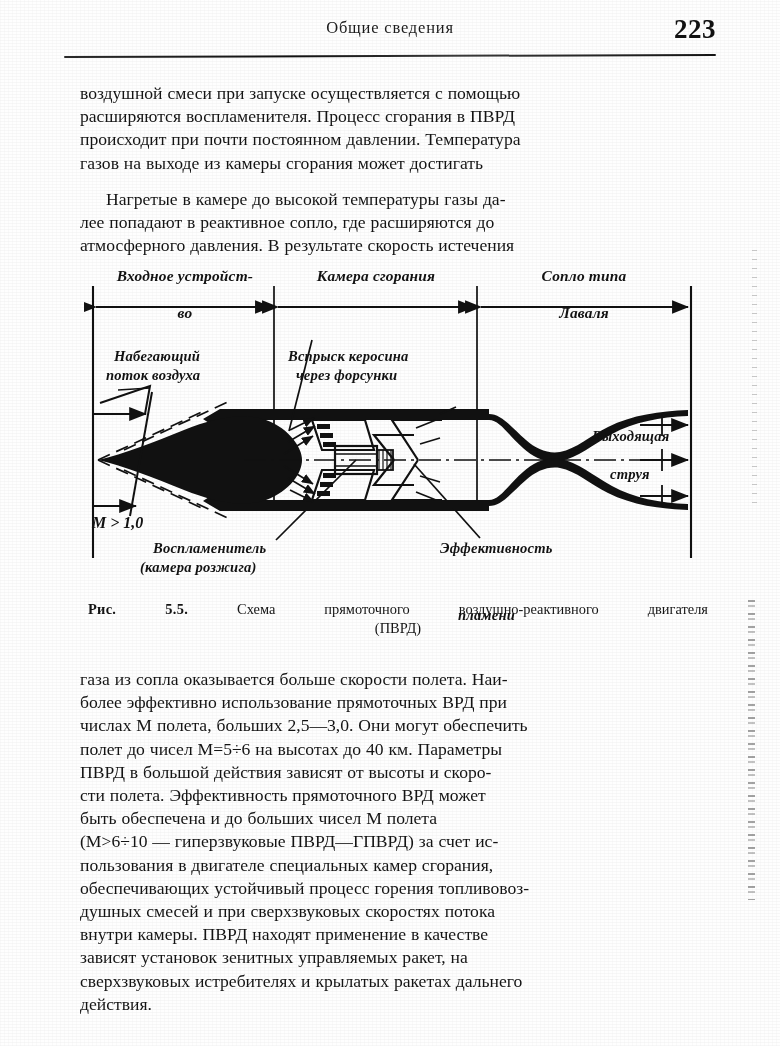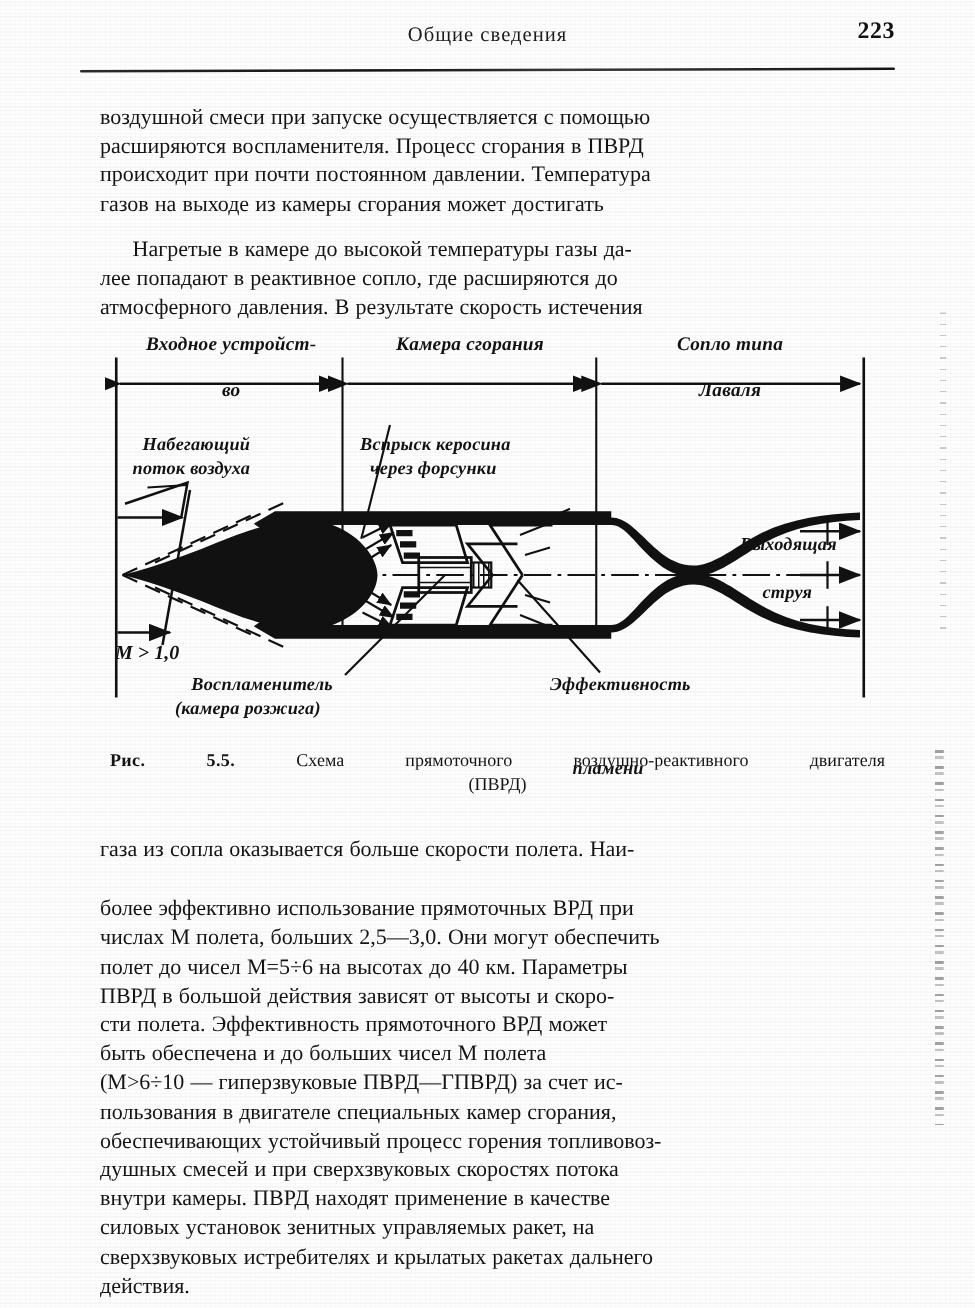--- a/index.html
+++ b/index.html
@@ -66,21 +66,21 @@
     width: 652px;
     text-align: center;
     font-size: 16.5px;
     letter-spacing: .8px;
     color: #1b1b1b;
     font-family: "Liberation Serif", serif;
   }
   #head-page {
     position: absolute;
     right: 0; top: -4px;
-    font-size: 19px;
+    font-size: 27px;
     font-weight: bold;
     color: #111;
     letter-spacing: .5px;
   }
   #head-rule {
     position: absolute;
     left: 64px; top: 55px;
     width: 652px; height: 2.4px;
     background: linear-gradient(92deg,#2a2a2a 0%,#111 35%,#3a3a3a 60%,#151515 100%);
     transform: rotate(-0.18deg);
@@ -432,21 +432,21 @@
       <span>двигателя</span>
     </div>
     <div>(ПВРД)</div>
   </div>
 
   <div class="para" id="para-bot">
     <span class="ln j">
         <span style="white-space: nowrap;">газа из сопла оказывается больше скорости полета. Наи-</span>
       </span>
     <span class="ln j">
-        <span style="white-space: nowrap; margin-top: 24px;">более эффективно использование прямоточных ВРД при</span>
+        <span style="white-space: nowrap;">более эффективно использование прямоточных ВРД при</span>
       </span>
     <span class="ln j">
         <span style="white-space: nowrap;">числах М полета, больших 2,5—3,0. Они могут обеспечить</span>
       </span>
     <span class="ln j">
         <span style="white-space: nowrap;">полет до чисел М=5÷6 на высотах до 40 км. Параметры</span>
       </span>
     <span class="ln j">
         <span style="white-space: nowrap;">ПВРД в большой действия зависят от высоты и скоро-</span>
       </span>
@@ -465,21 +465,21 @@
     <span class="ln j">
         <span style="white-space: nowrap;">обеспечивающих устойчивый процесс горения топливовоз-</span>
       </span>
     <span class="ln j">
         <span style="white-space: nowrap;">душных смесей и при сверхзвуковых скоростях потока</span>
       </span>
     <span class="ln j">
         <span style="white-space: nowrap;">внутри камеры. ПВРД находят применение в качестве</span>
       </span>
     <span class="ln j">
-        <span style="white-space: nowrap;">силовых установок зенитных управляемых ракет, на</span>
+        <span style="white-space: nowrap;">зависят установок зенитных управляемых ракет, на</span>
       </span>
     <span class="ln j">
         <span style="white-space: nowrap;">сверхзвуковых истребителях и крылатых ракетах дальнего</span>
       </span>
     <span class="ln">действия.</span>
   </div>
 
   <div id="edge-speckle"></div>
   <div id="edge-speckle2"></div>
   <div id="grain"></div>

